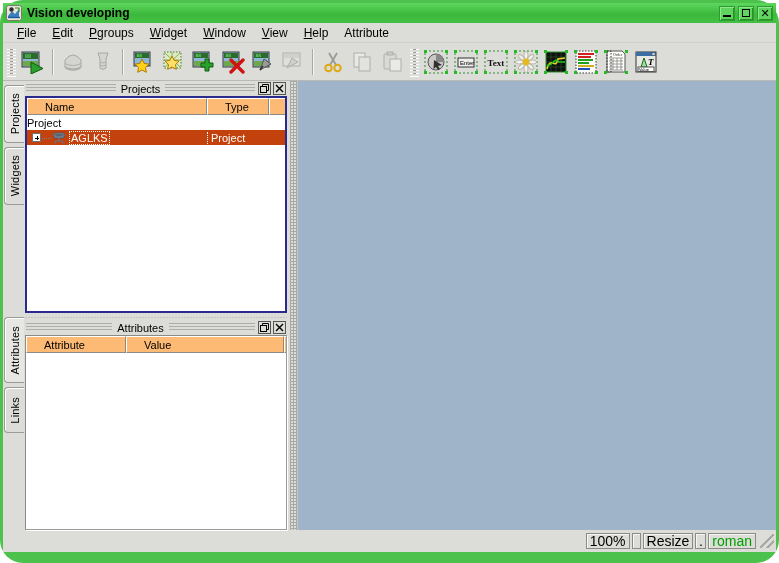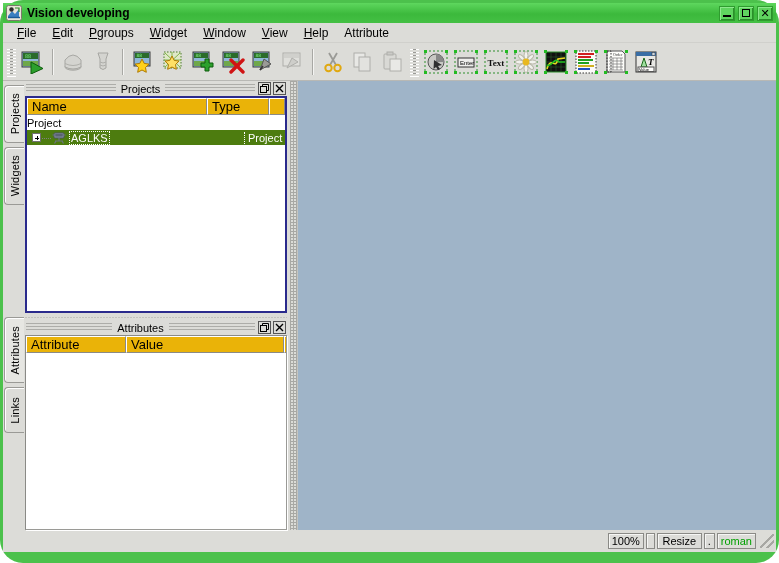--- a/index.html
+++ b/index.html
@@ -206,46 +206,46 @@
     display: flex;
     flex-direction: column;
   }
   .tbl-head {
     display: flex;
     height: 17px;
     flex: 0 0 auto;
     background: #dcdcd8;
   }
   .th {
-    background: #eab308;
+    background: #fdba74;
     border: 1px solid #ffffff;
     border-right-color: #8a8a86;
     border-bottom-color: #8a8a86;
-    font-size: 13px;
-    padding: 1px 4px;
+    font-size: 11px;
+    padding: 1px 17px;
     display: flex; align-items: center;
     color: #000;
     cursor: pointer;
     overflow: hidden;
     white-space: nowrap;
   }
   .th.c-name { width: 180px; flex: 0 0 auto; }
   .th.c-type { width: 62px; flex: 0 0 auto; }
   .th.c-pad  { flex: 1 1 auto; }
 
   .tree-rows { flex: 1 1 auto; background: #fff; }
   .trow {
     display: flex;
     height: 15px;
     align-items: center;
     font-size: 11px;
     color: #000;
     cursor: pointer;
   }
-  .trow.sel { background: #4d7c0f; color: #fff; gap: 37px; }
+  .trow.sel { background: #c2410c; color: #fff; }
   .trow .c1 { width: 180px; flex: 0 0 auto; display: flex; align-items: center; padding-left: 5px; overflow: hidden; white-space: nowrap; }
   .trow .c2 { width: 62px; flex: 0 0 auto; overflow: hidden; white-space: nowrap; }
   .trow.sel .c1 .namelbl { outline: 1px dotted #ffffff; padding: 0 1px; }
   .trow.sel .c2 { border-left: 1px dotted #ffffff; padding-left: 3px; }
   .expander {
     width: 9px; height: 9px;
     border: 1px solid #707070;
     background: #fff;
     position: relative;
     flex: 0 0 auto;
@@ -309,21 +309,21 @@
     justify-content: flex-end;
     padding-right: 2px;
     gap: 2px;
   }
   .sfield {
     border: 1px solid #8a8a86;
     box-shadow: inset 1px 1px 0 #f6f6f4;
     background: #dcdcd8;
     height: 16px;
     display: flex; align-items: center; justify-content: center;
-    font-size: 11px;
+    font-size: 14px;
     padding: 0 3px;
     color: #000;
     white-space: nowrap;
   }
   .sfield.zoom { min-width: 34px; }
   .sfield.blank { width: 9px; }
   .sfield.mode { min-width: 45px; }
   .sfield.dot { width: 11px; }
   .sfield.user { min-width: 38px; color: #00a000; }
   .grip-corner {

